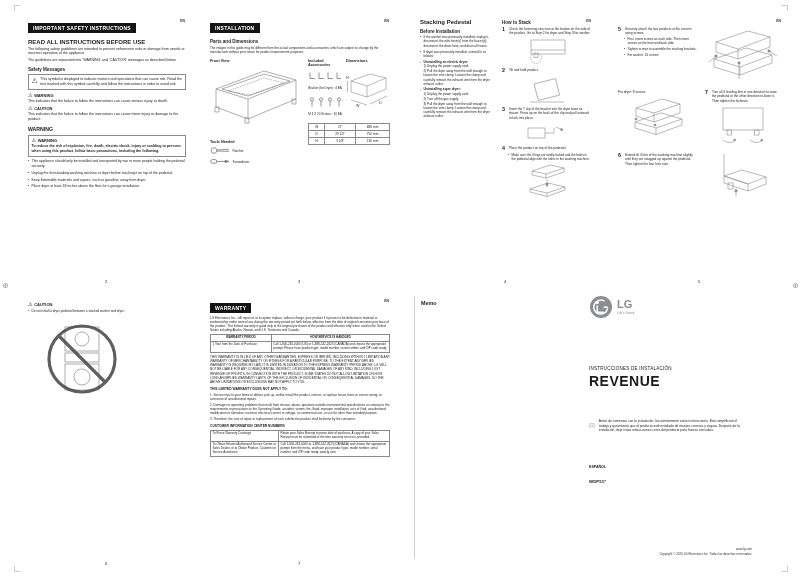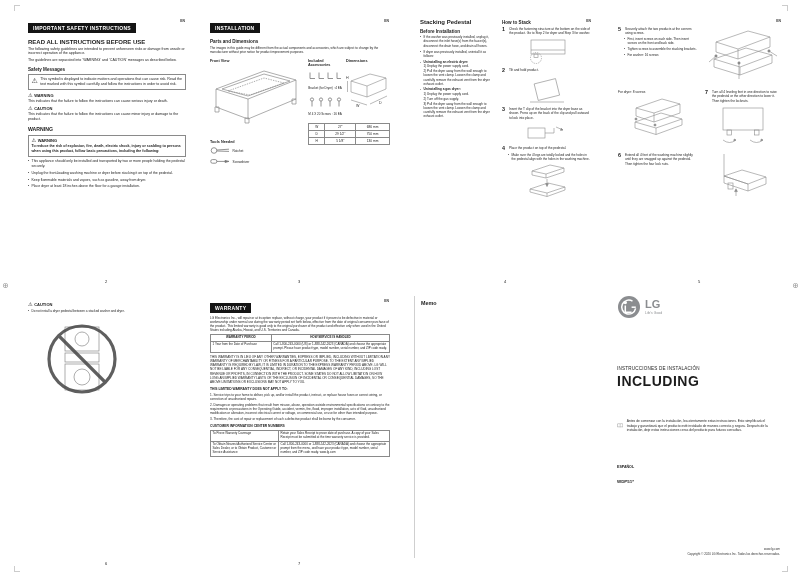--- a/index.html
+++ b/index.html
@@ -451,36 +451,36 @@
         <td>Call 1-800-243-0000 or 1-888-542-2623 (CANADA) and choose the appropriate prompt from the menu, and have your product type, model number, serial number, and ZIP code ready. www.lg.com</td>
       </tr>
     </tbody>
       </table>
   </section>
 
   <section class="panel" id="p-memo" style="left:414px;top:296px;width:188px;height:262px">
     <div class="memo-title">Memo</div>
   </section>
 
-  <section class="panel" style="left:616px;top:293px;width:166px;height:268px">
+  <section class="panel" style="left:588px;top:293px;width:166px;height:268px">
     <div class="lgrow">
       <svg width="24" height="24" viewBox="0 0 24 24">
         <circle cx="12" cy="12" r="11" fill="#8b8d90"></circle>
         <circle cx="8.3" cy="7.6" r="1.7" fill="#fff"></circle>
         <path d="M8.3 10.6 V17.2 H14.6" stroke="#fff" stroke-width="1.5" fill="none"></path>
         <path d="M18.6 13.4 A7 7 0 1 1 15.5 6.2" stroke="#fff" stroke-width="1.5" fill="none"></path>
         <path d="M18.8 12.2 h-4.2" stroke="#fff" stroke-width="1.5" fill="none"></path>
       </svg>
       <div>
         <div class="lgtxt">LG</div>
         <div class="lgtag">Life's Good</div>
       </div>
     </div>
     <div class="cov-sub">INSTRUCCIONES DE INSTALACIÓN</div>
-    <div class="cov-title">INCLUDING</div>
+    <div class="cov-title">REVENUE</div>
     <div class="cov-note">
       <svg width="17" height="13" viewBox="0 0 17 13">
         <path d="M1.5 2 Q4.5 .8 8.5 2 Q12.5 .8 15.5 2 V10.6 Q12.5 9.4 8.5 10.6 Q4.5 9.4 1.5 10.6 Z" fill="none" stroke="#555" stroke-width="0.8"></path>
         <line x1="8.5" y1="2" x2="8.5" y2="10.6" stroke="#555" stroke-width="0.7"></line>
       </svg>
       <p class="p">Antes de comenzar con la instalación, lea atentamente estas instrucciones. Esto simplificará el trabajo y garantizará que el producto esté instalado de manera correcta y segura. Después de la instalación, deje estas instrucciones cerca del producto para futuras consultas.</p>
     </div>
     <div class="cov-lang">ESPAÑOL</div>
     <div class="cov-model">WDP51*</div>
     <div class="cov-foot">

